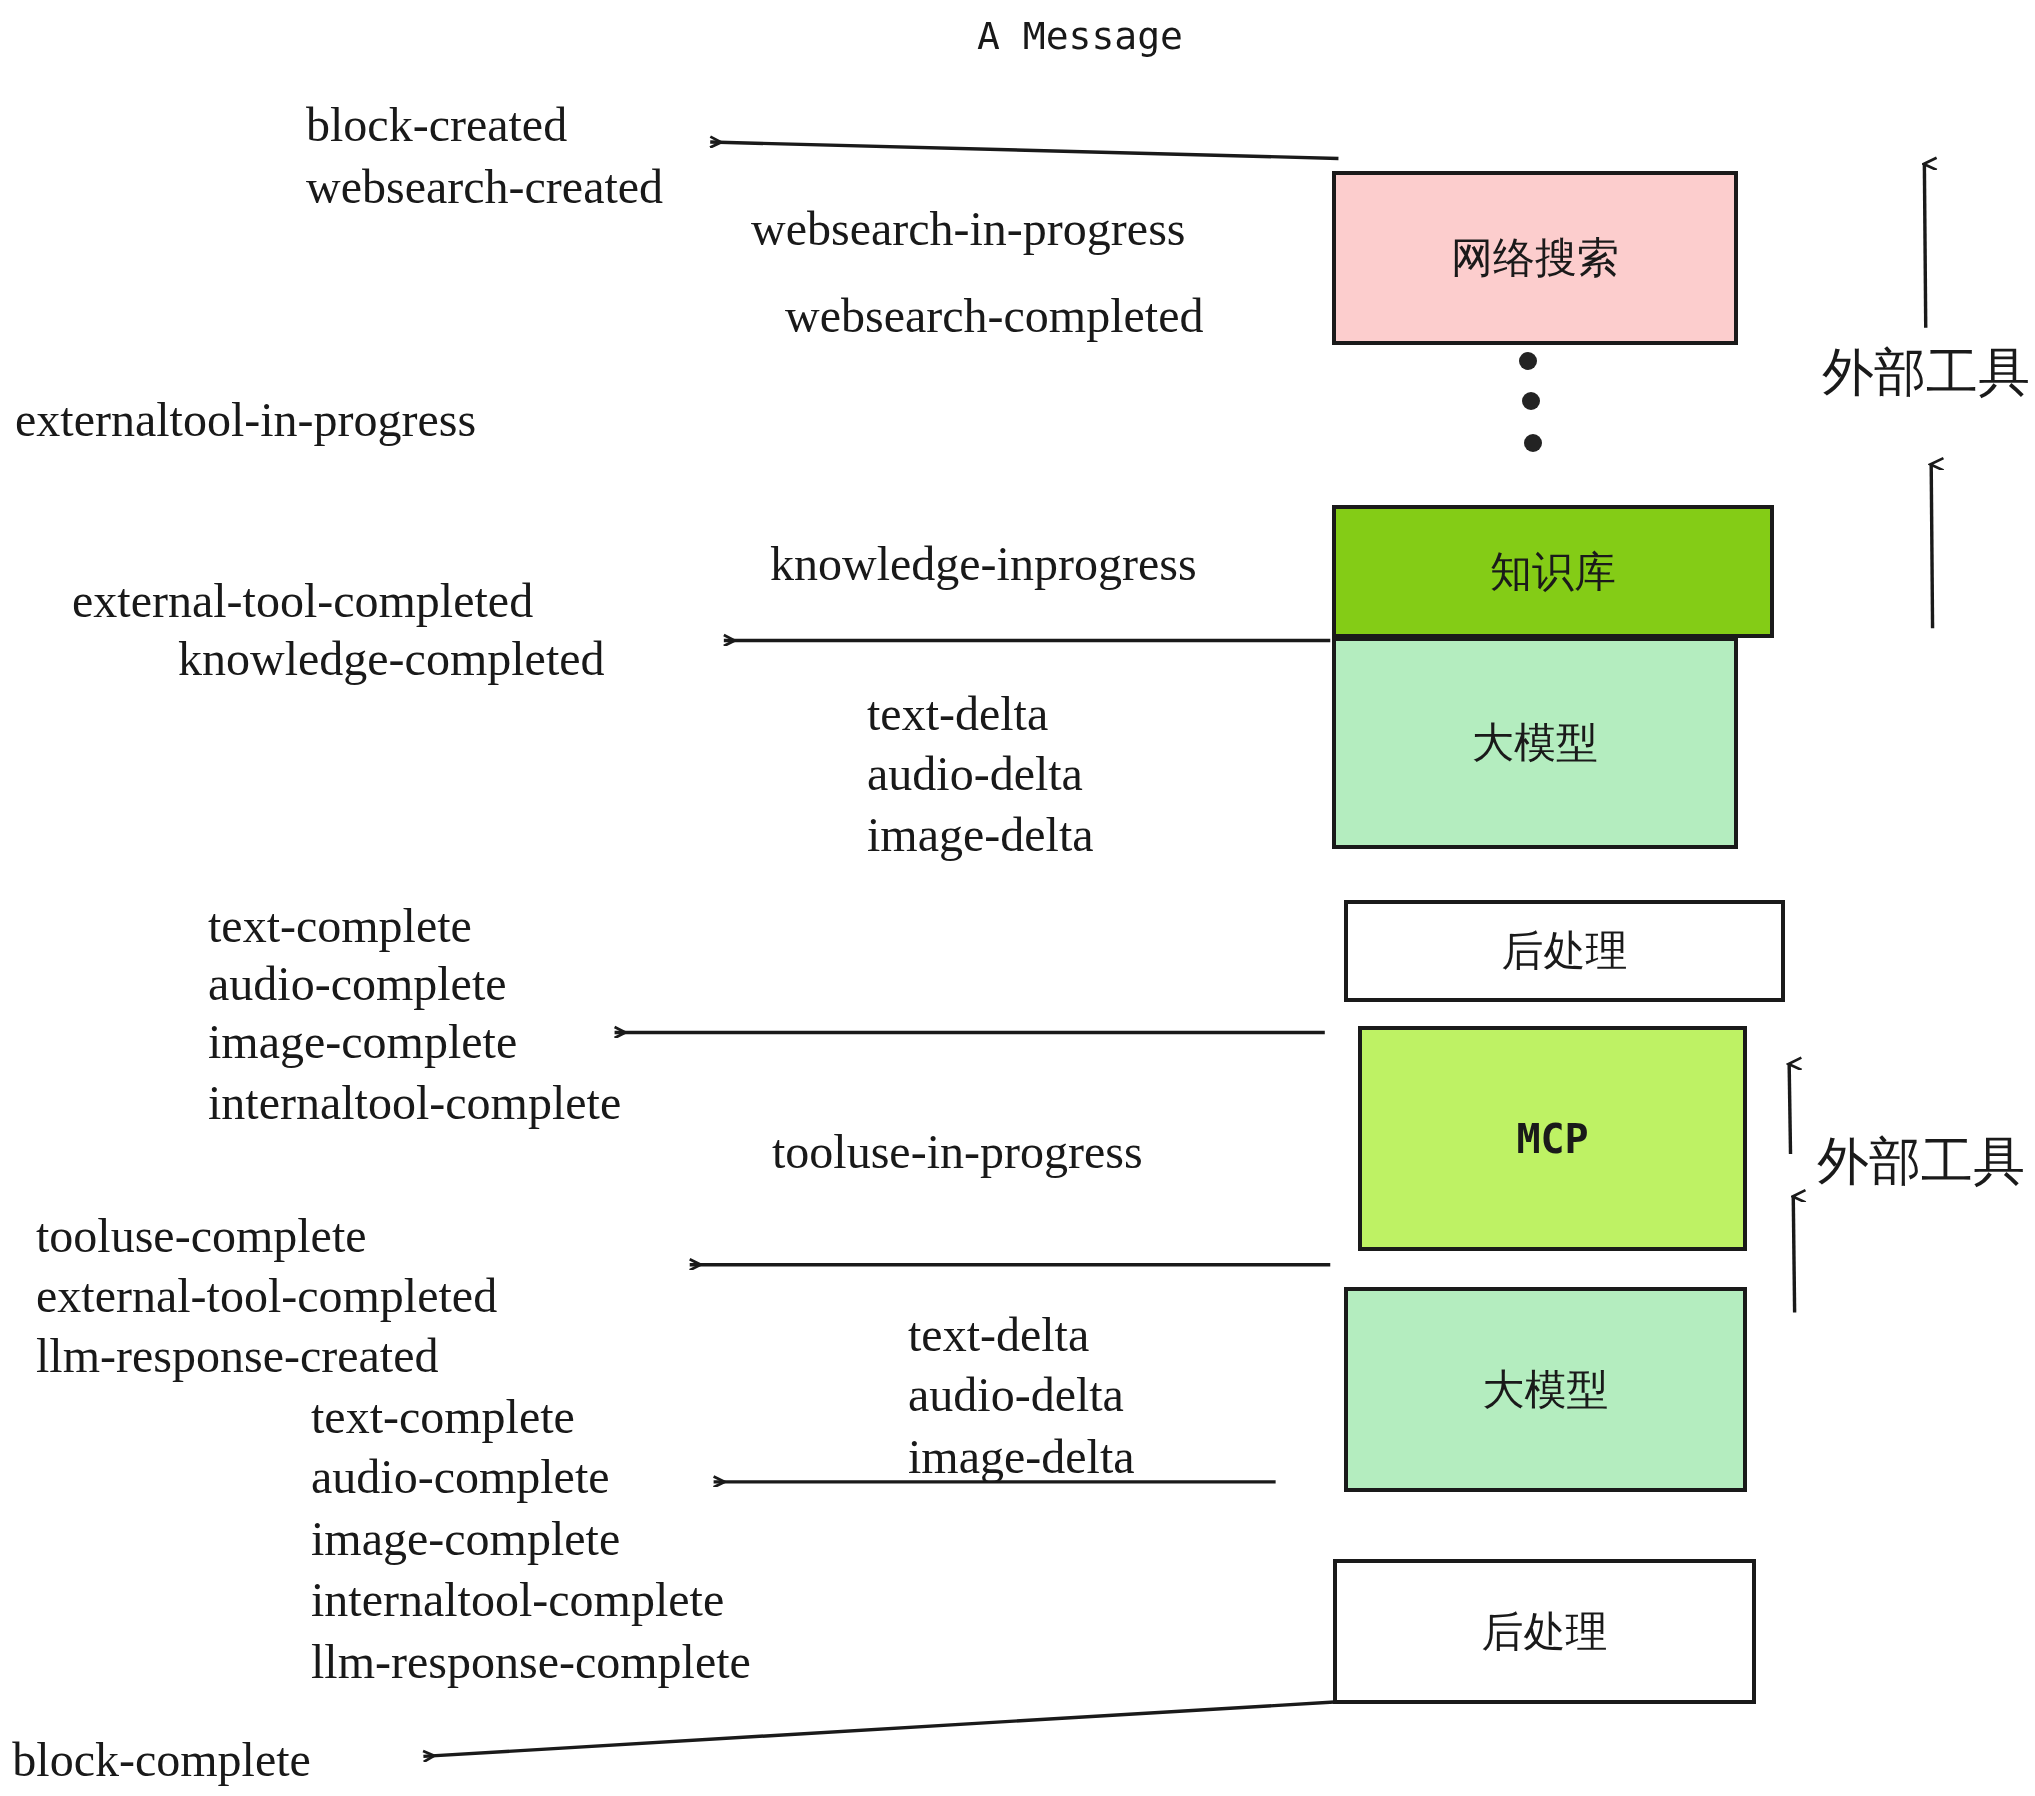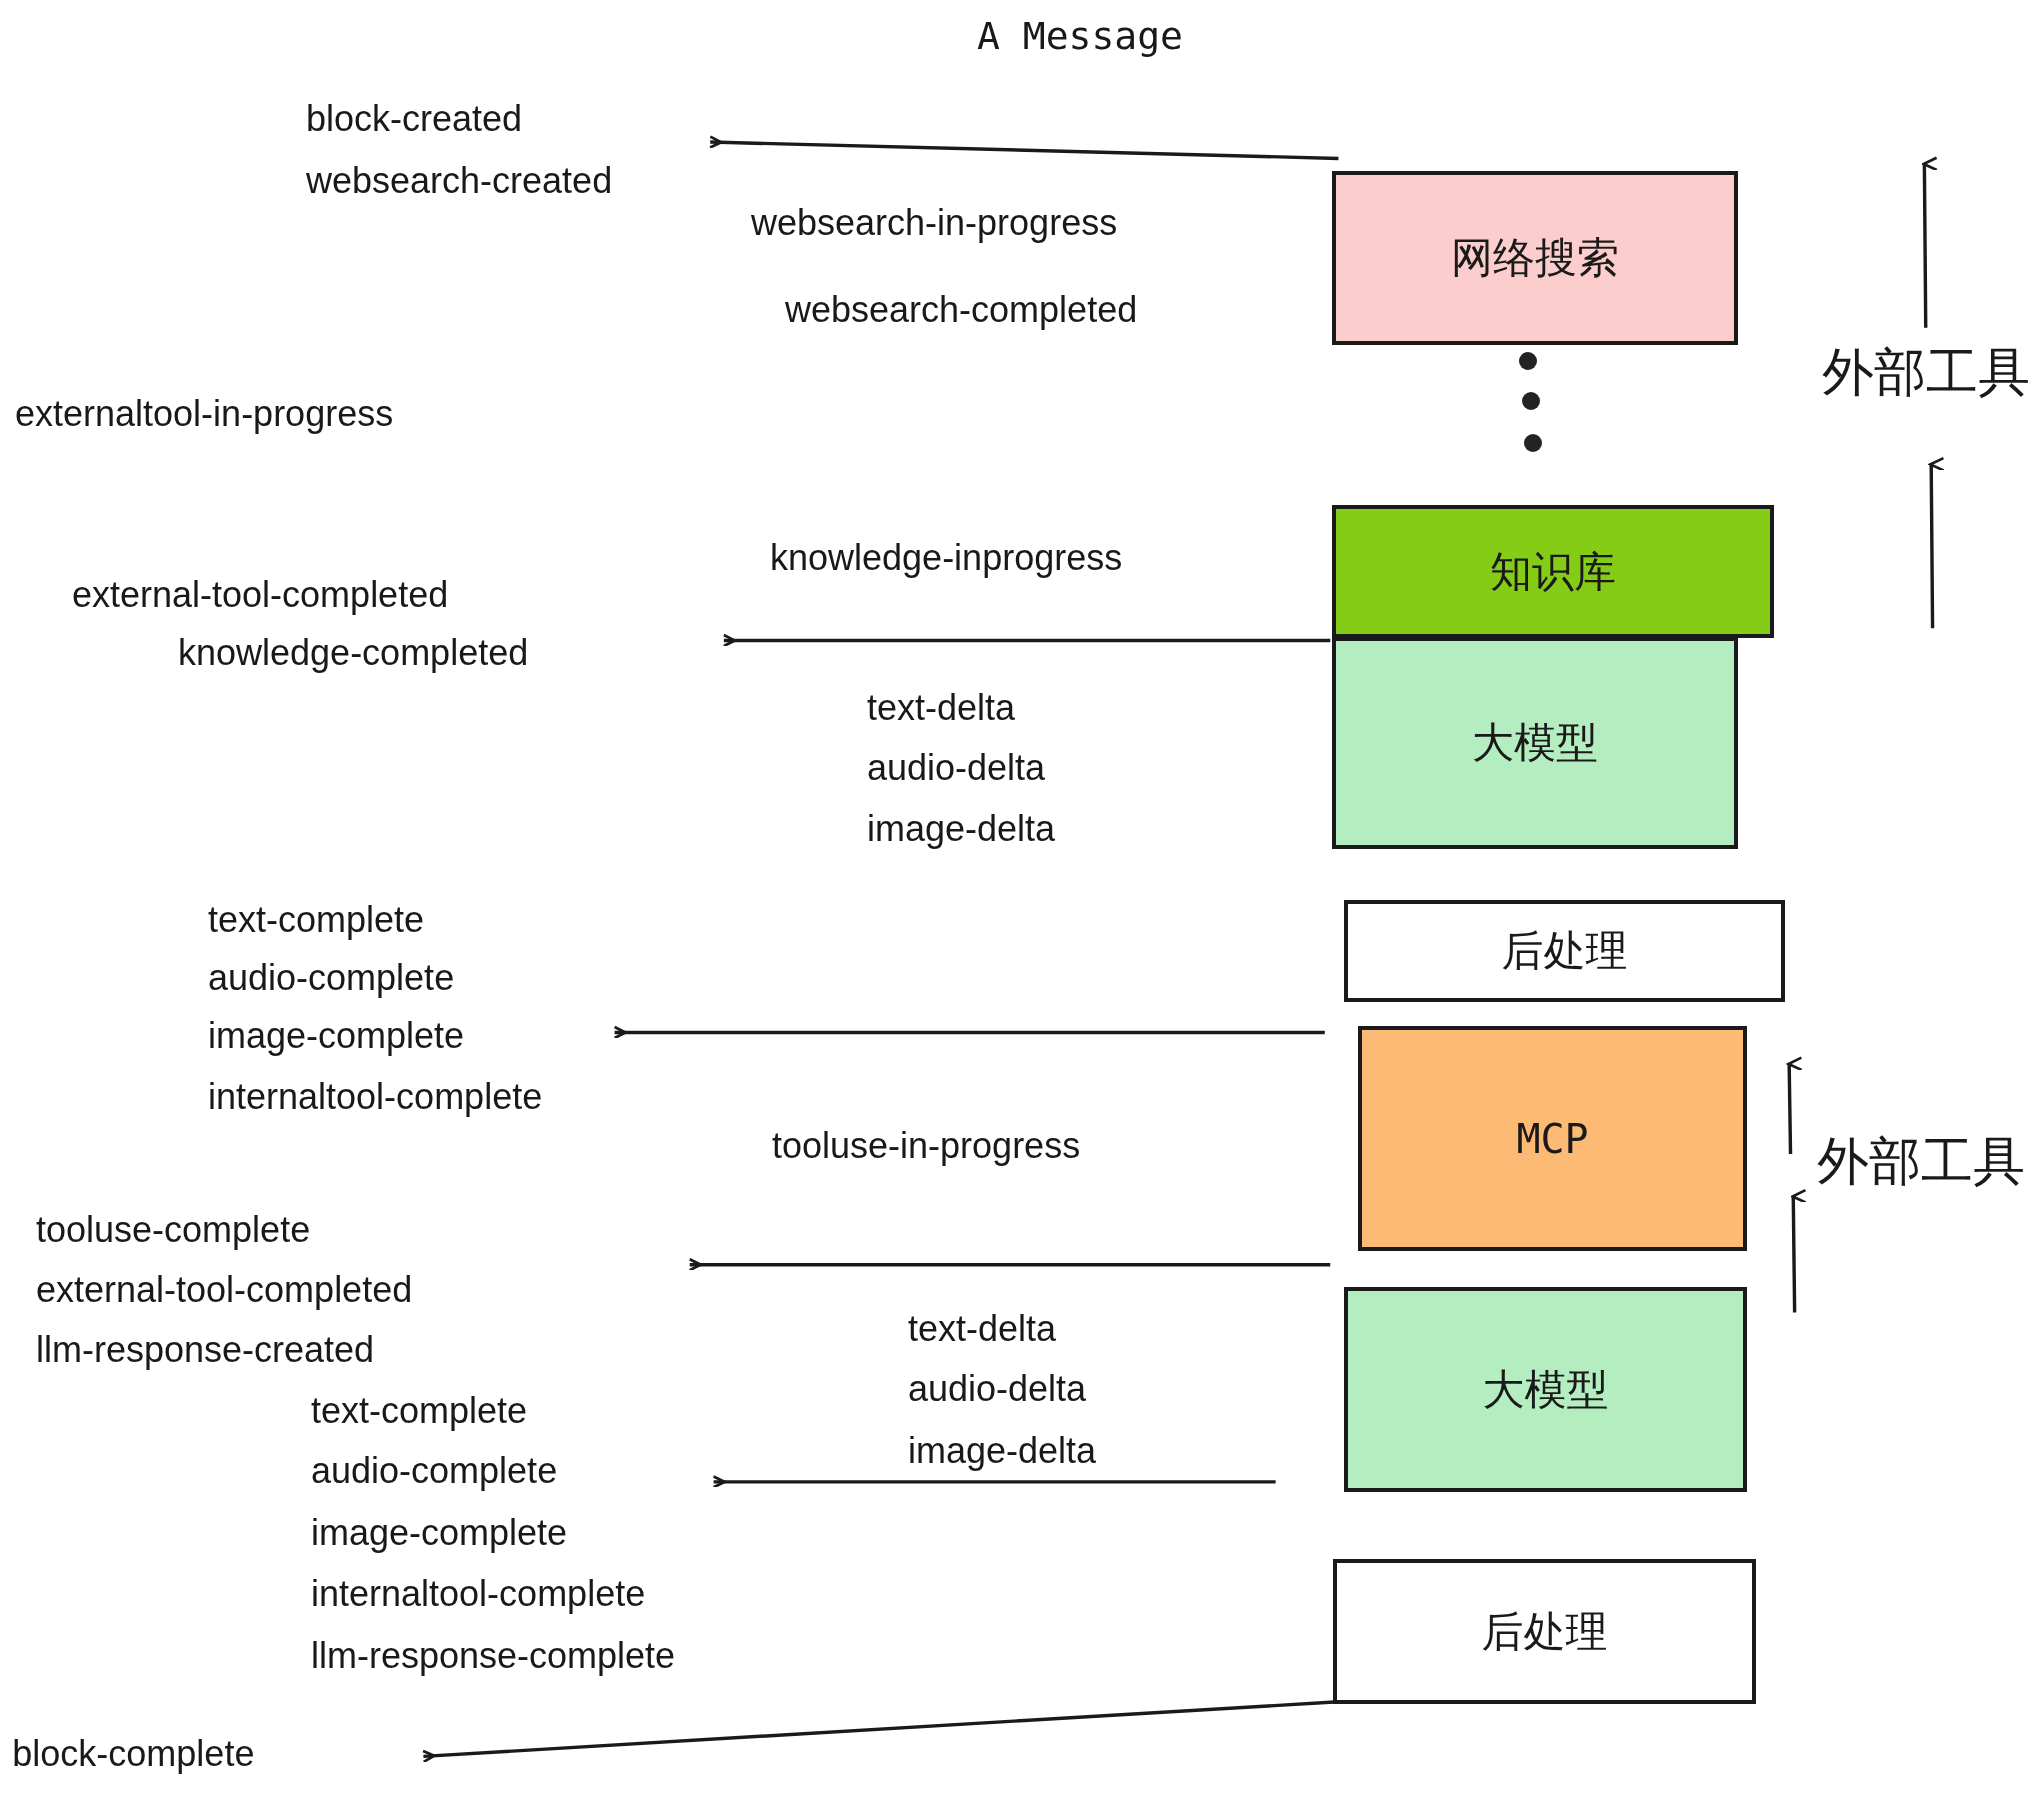--- a/index.html
+++ b/index.html
@@ -19,22 +19,22 @@
   }
   #svg-layer {
     position: absolute;
     left: 0; top: 0;
     width: 2035px;
     height: 1796px;
     pointer-events: none;
   }
   .evt {
     position: absolute;
-    font-family: Liberation Sans, sans-serif;
-    font-size: 36px;
+    font-family: Liberation Serif, serif;
+    font-size: 48px;
     line-height: 1.0;
     color: #191919;
     white-space: pre;
     letter-spacing: 0px;
     text-align: center;
   }
   .title {
     position: absolute;
     font-family: "DejaVu Sans Mono", monospace;
     font-size: 38px;
@@ -120,21 +120,21 @@
   </div>
 
   <div class="box" style="left:1332px; top:637px; width:406px; height:212px; background:#b4edbf;">
     <span>大模型</span>
   </div>
 
   <div class="box" style="left:1344px; top:900px; width:441px; height:102px; background:#ffffff;">
     <span>后处理</span>
   </div>
 
-  <div class="box mcp-box" style="left:1358px; top:1026px; width:389px; height:225px; background:#fdba74;">
+  <div class="box mcp-box" style="left:1358px; top:1026px; width:389px; height:225px; background:#bef264;font-weight:bold;">
     <span>MCP</span>
   </div>
 
   <div class="box" style="left:1344px; top:1287px; width:403px; height:205px; background:#b4edbf;">
     <span>大模型</span>
   </div>
 
   <div class="box" style="left:1333px; top:1559px; width:423px; height:145px; background:#ffffff;">
     <span>后处理</span>
   </div>

